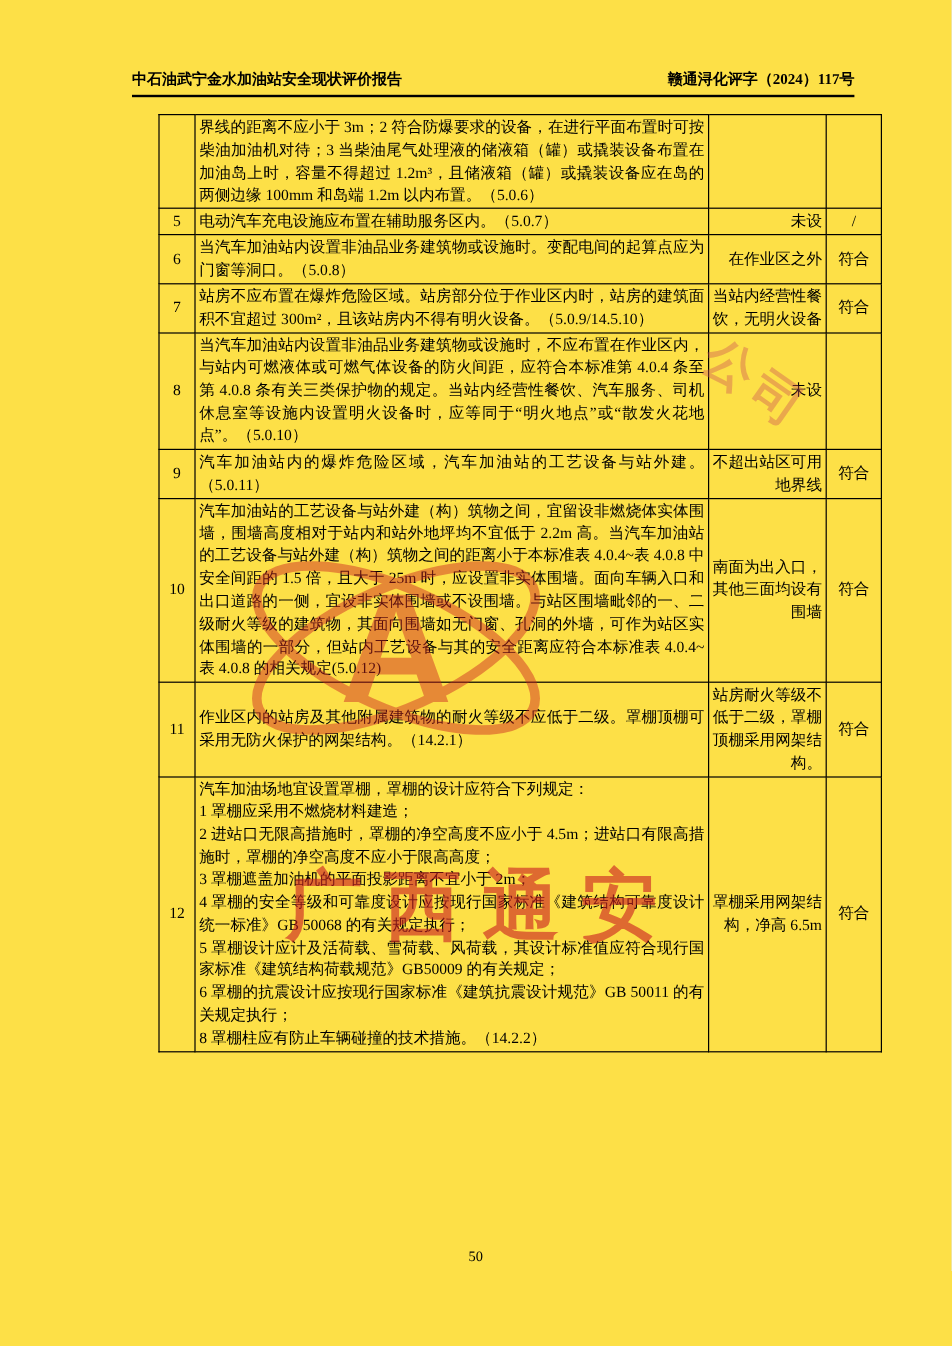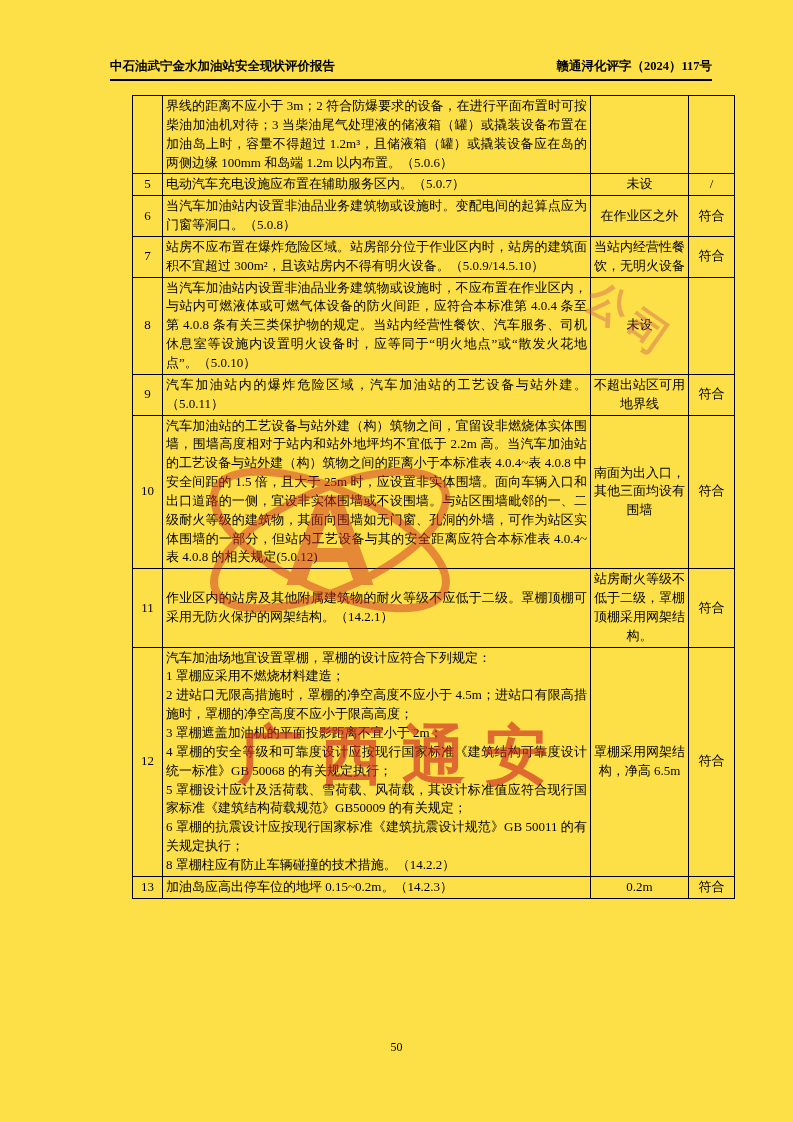--- a/index.html
+++ b/index.html
@@ -17,21 +17,21 @@
   .doc-table {
     position:absolute; top:95px; left:110px; width:602px;
     border-collapse:collapse; table-layout:fixed;
     font-size:13px; line-height:1.45;margin-left:22px;
   }
   .doc-table td {
     border:1px solid #000; padding:1px 3px; vertical-align:middle;
   }
   td.num     { text-align:center; }
   td.content { text-align:justify; white-space:pre-wrap; }
-  td.result  { text-align:center; }
+  td.result  { text-align:right; }
   td.verdict { text-align:center; }
   tr.bold-row td.content { font-weight:normal; }
 
   
   .wm { position:absolute; pointer-events:none; z-index:6; }
   .wm-big {
     top:712px; left:238px; font-size:64px; font-weight:bold;
     letter-spacing:18px; color:rgba(204,34,34,0.62); white-space:nowrap;
   }
   .wm-seal {
@@ -118,26 +118,20 @@
 1 罩棚应采用不燃烧材料建造；
 2 进站口无限高措施时，罩棚的净空高度不应小于 4.5m；进站口有限高措施时，罩棚的净空高度不应小于限高高度；
 3 罩棚遮盖加油机的平面投影距离不宜小于 2m；
 4 罩棚的安全等级和可靠度设计应按现行国家标准《建筑结构可靠度设计统一标准》GB 50068 的有关规定执行；
 5 罩棚设计应计及活荷载、雪荷载、风荷载，其设计标准值应符合现行国家标准《建筑结构荷载规范》GB50009 的有关规定；
 6 罩棚的抗震设计应按现行国家标准《建筑抗震设计规范》GB 50011 的有关规定执行；
 8 罩棚柱应有防止车辆碰撞的技术措施。（14.2.2）</td>
         <td class="result">罩棚采用网架结构，净高 6.5m</td>
         <td class="verdict">符合</td>
       </tr>
-      <tr>
-        <td class="num">13</td>
-        <td class="content">加油岛应高出停车位的地坪 0.15~0.2m。（14.2.3）</td>
-        <td class="result">0.2m</td>
-        <td class="verdict">符合</td>
-      </tr>
     </tbody>
   </table>
 
   <div class="wm wm-logo">
     <svg width="270" height="240" viewBox="0 0 270 240" xmlns="http://www.w3.org/2000/svg">
       <ellipse cx="135" cy="120" rx="125" ry="50" fill="none" stroke="#cc2222" stroke-width="8" transform="rotate(-24 135 120)"></ellipse>
       <ellipse cx="135" cy="120" rx="125" ry="50" fill="none" stroke="#cc2222" stroke-width="8" transform="rotate(24 135 120)"></ellipse>
       <text x="135" y="165" text-anchor="middle" font-family="Liberation Sans, sans-serif" font-size="130" font-weight="bold" fill="#cc2222">A</text>
     </svg>
   </div>

